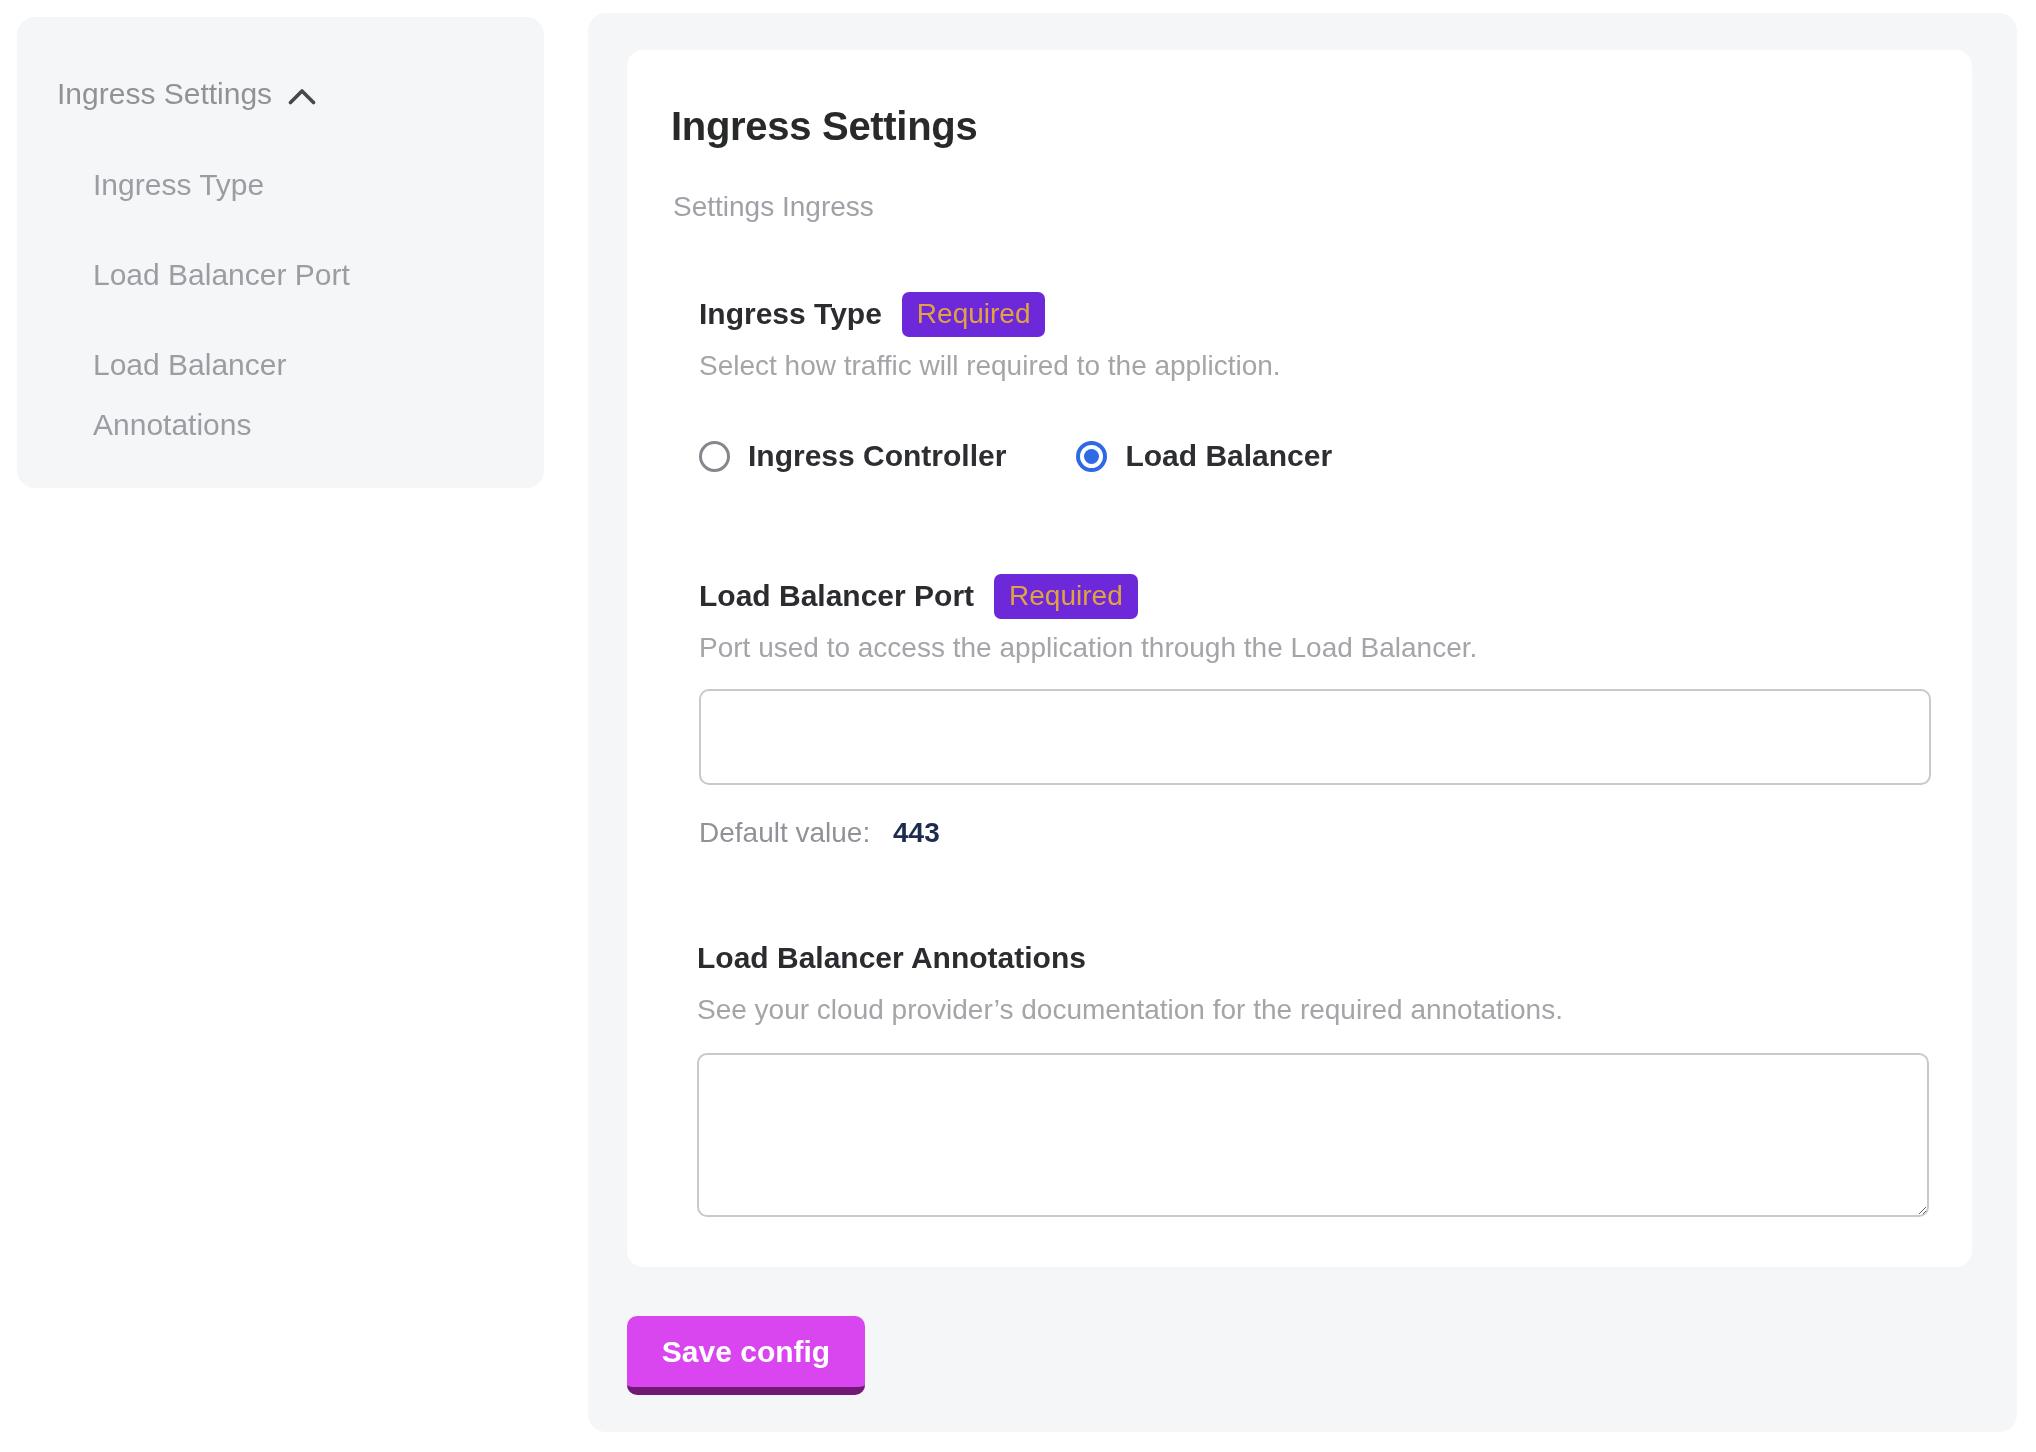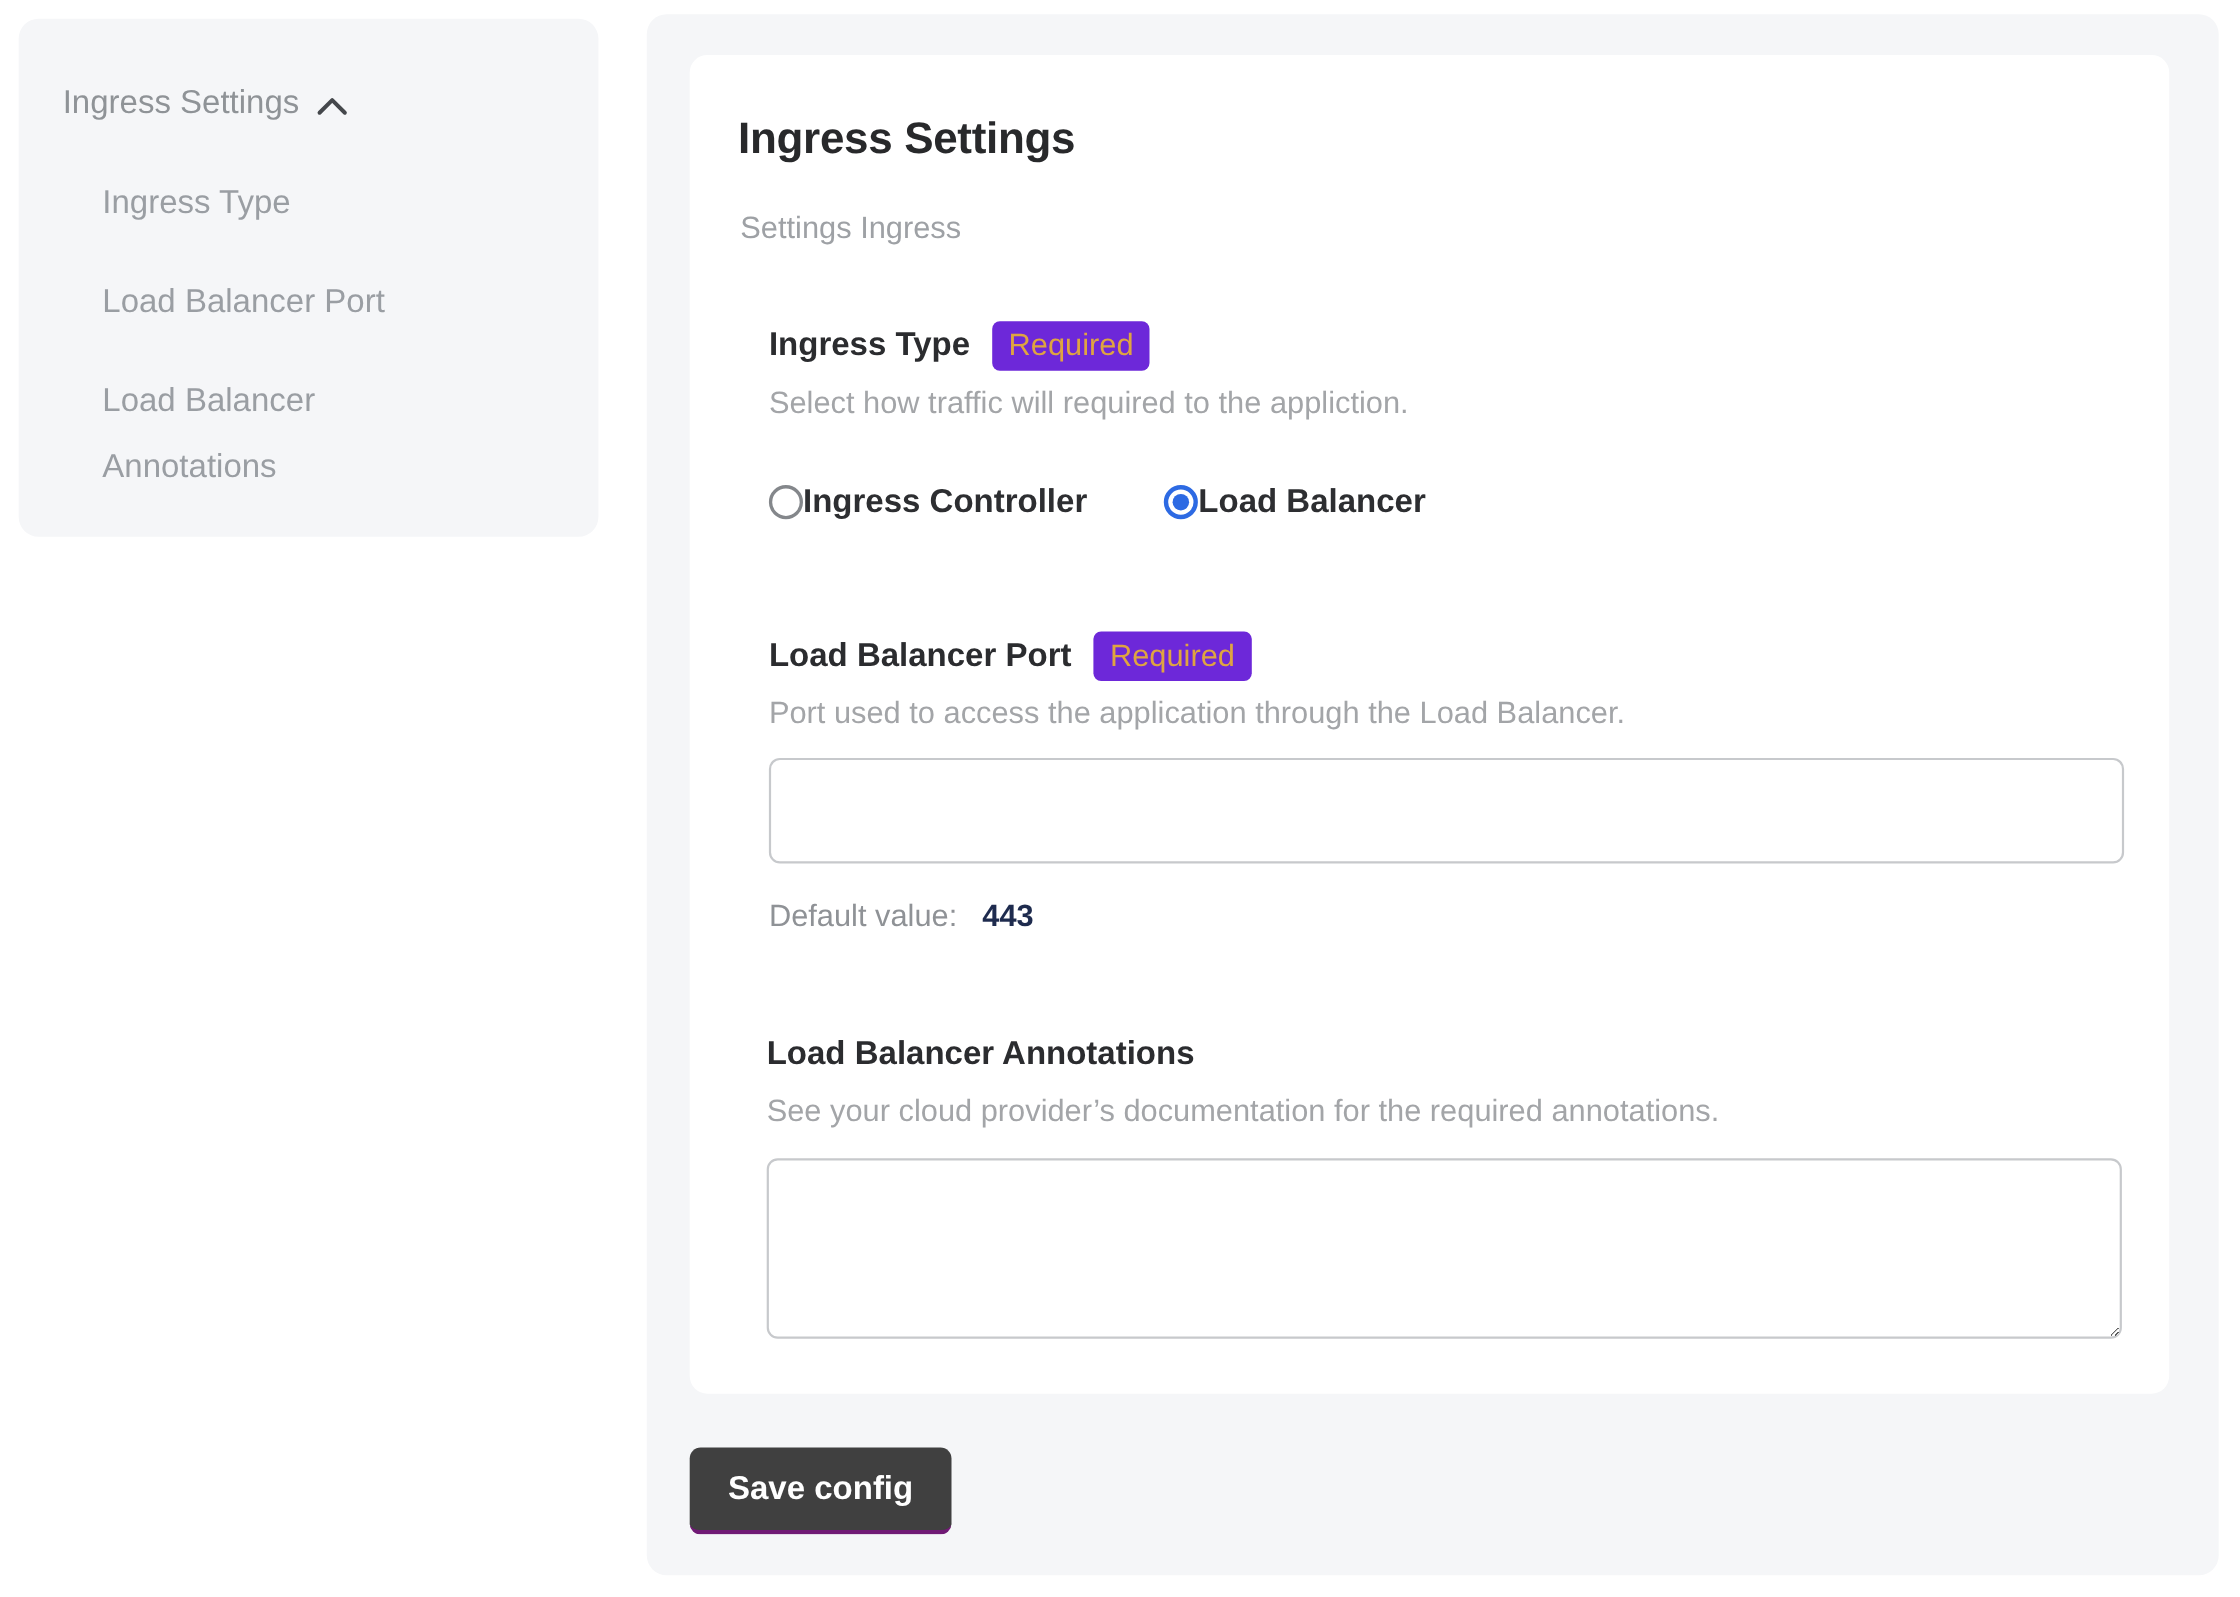--- a/index.html
+++ b/index.html
@@ -90,21 +90,21 @@
     border-radius: 7px;
   }
   .field-desc {
     margin-top: 15px;
     font-size: 28px; line-height: 30px;
     color: #a3a5a8;
   }
 
   
   .radio-row { margin-top: 58px; display: flex; align-items: center; gap: 70px; }
-  .radio-option { display: flex; align-items: center; cursor: pointer; }
+  .radio-option { display: flex; align-items: center; gap: 18px; cursor: pointer; }
   .radio-circle {
     width: 31px; height: 31px;
     border-radius: 50%;
     border: 3px solid #84878b;
     background: #ffffff;
     flex: 0 0 auto;
     position: relative;
   }
   .radio-option.selected .radio-circle {
     border: 4px solid #2d6ae3;
@@ -152,23 +152,23 @@
     color: #2b2c2f;
     outline: none;
     resize: both;
   }
 
   
   .save-button {
     position: absolute;
     left: 39px; top: 1303px;
     width: 238px; height: 79px;
-    background: #404040;
+    background: #d946ef;
     border: none;
-    border-bottom: 4px solid #701a75;
+    border-bottom: 8px solid #701a75;
     border-radius: 10px;
     color: #ffffff;
     font-family: "Liberation Sans", "DejaVu Sans", sans-serif;
     font-size: 30px; font-weight: 700;
     cursor: pointer;
   }
 </style>
 </head>
 <body>
 

